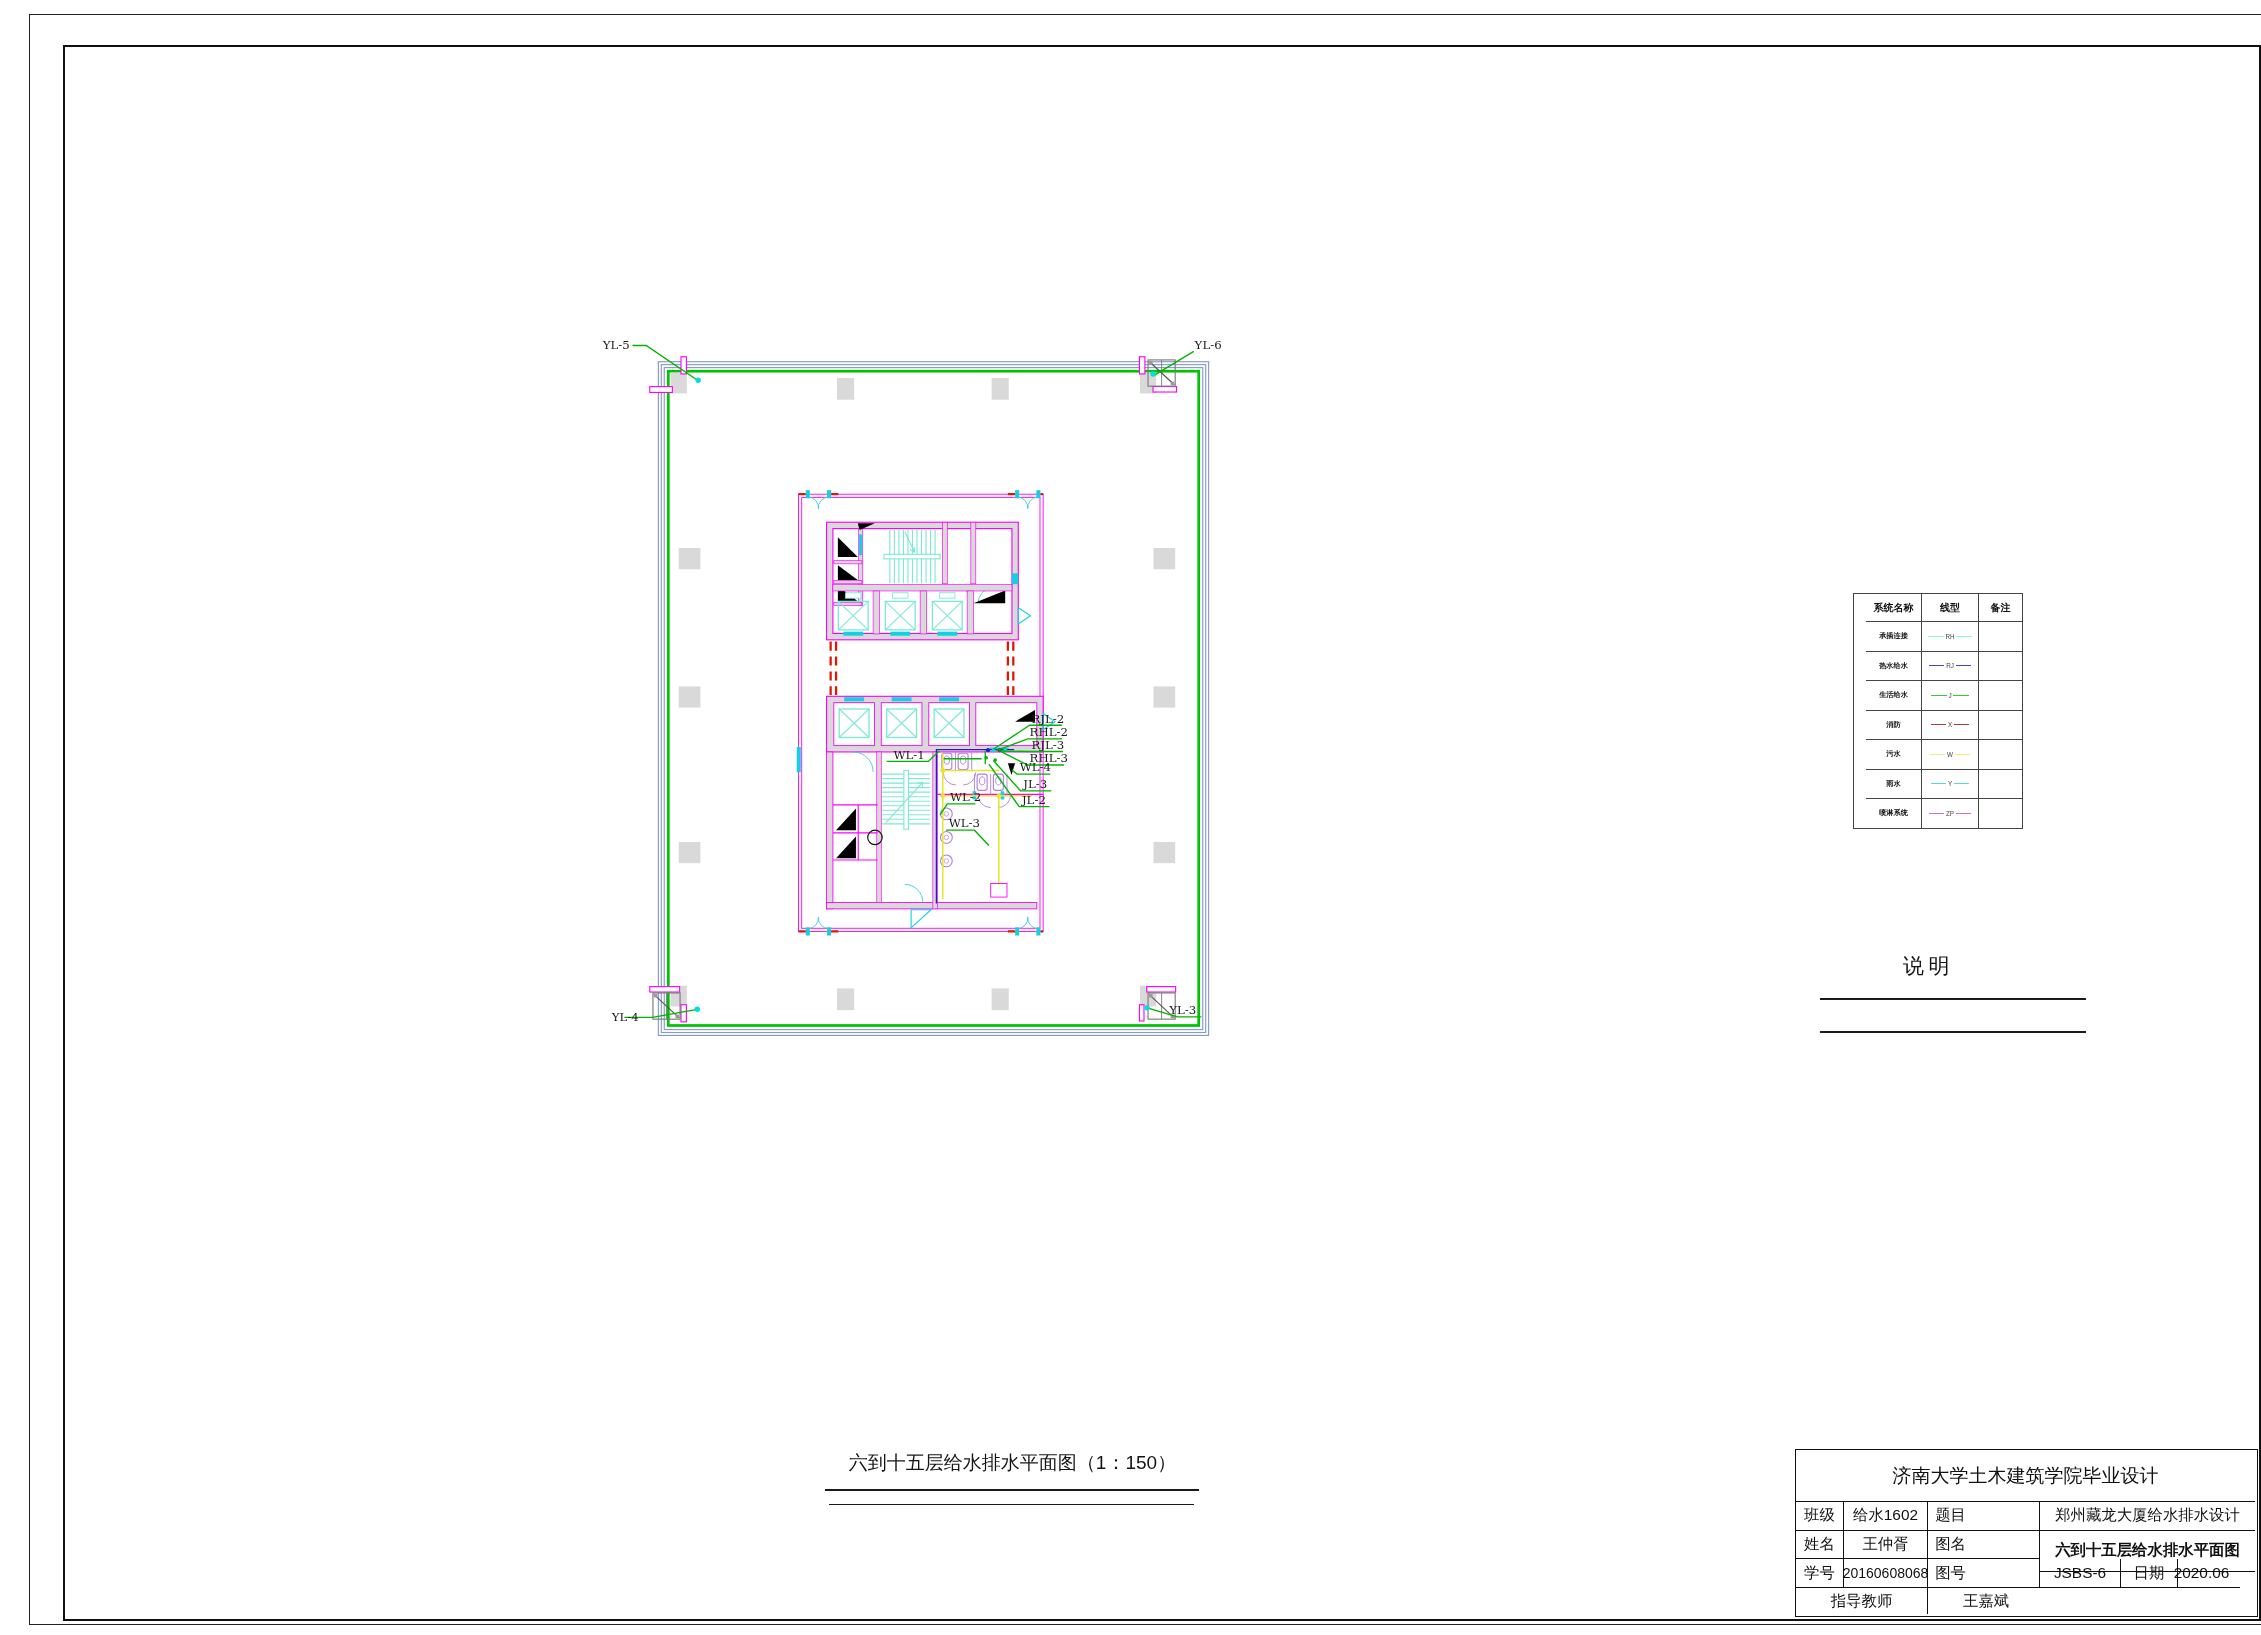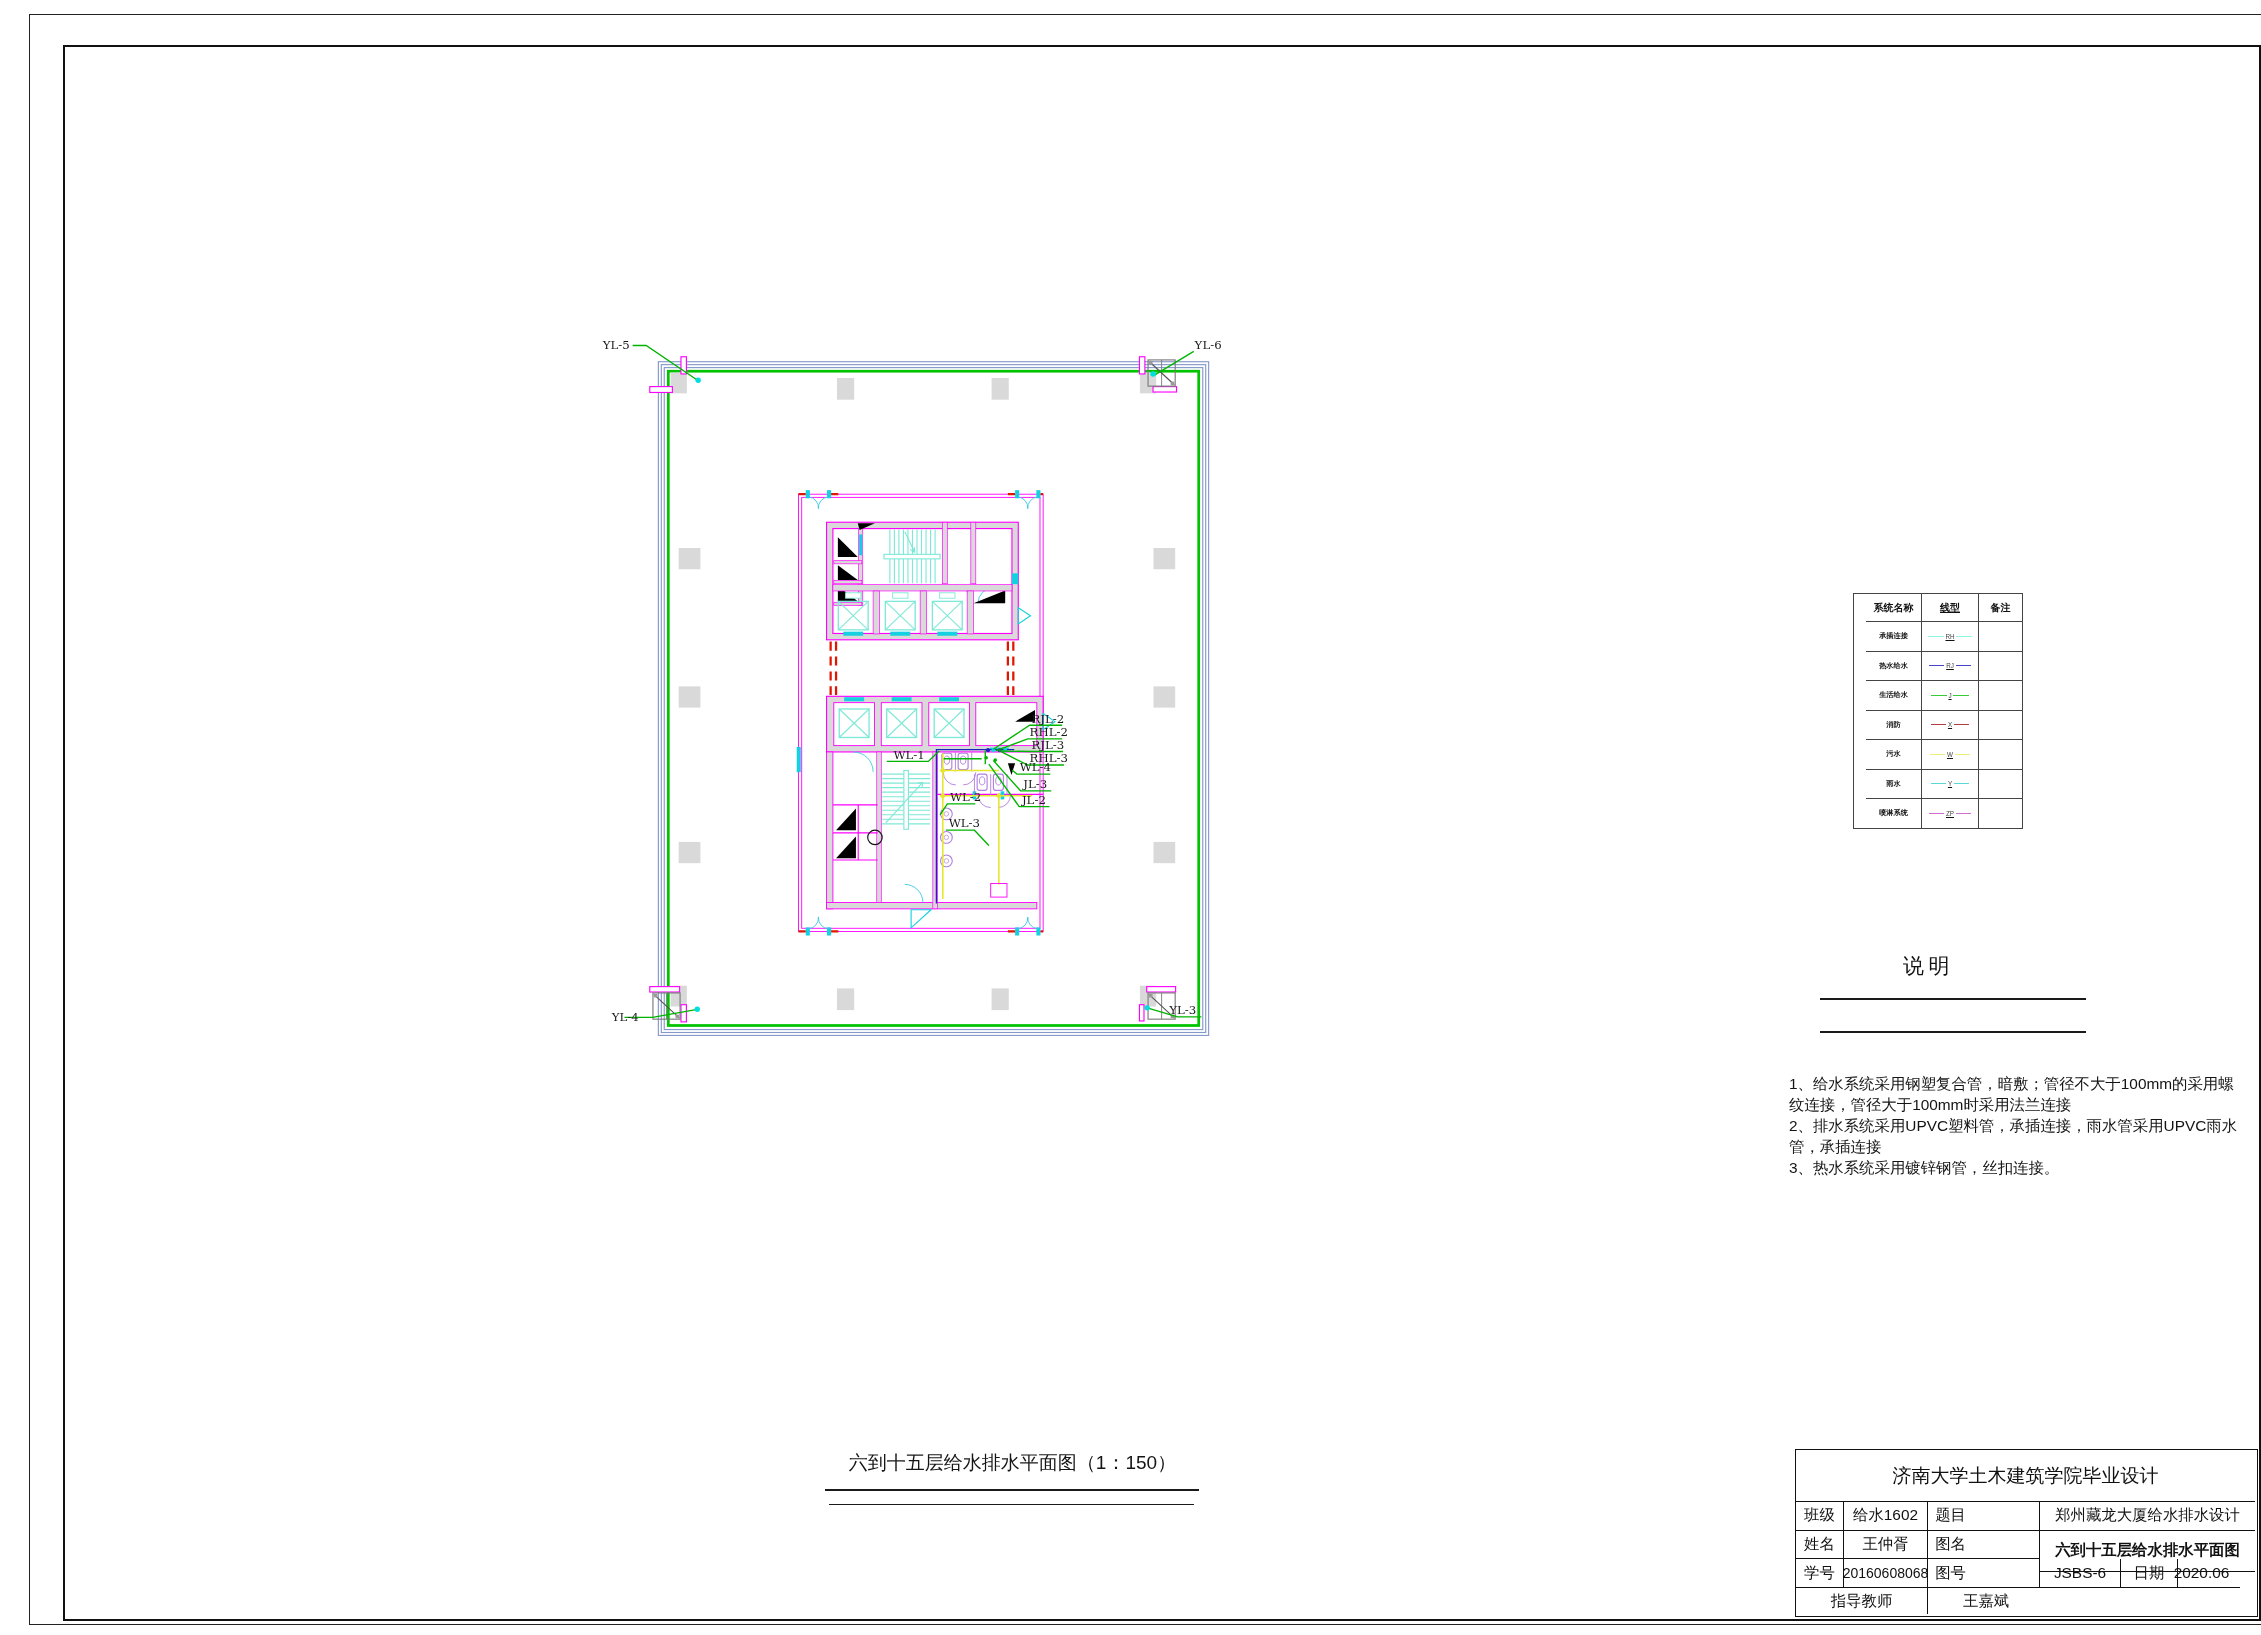--- a/index.html
+++ b/index.html
@@ -9,21 +9,21 @@
   
   #border-outer{left:29px;top:13.6px;width:2260px;height:1609px;border:1.4px solid #222;}
   #border-inner{left:63px;top:45px;width:2194px;height:1572px;border:2.3px solid #111;}
   
   #plan-svg{left:0;top:0;width:2316px;height:1635px;}
   
   #legend{left:1853px;top:593px;width:168px;border:0.9px solid #444;background:#fff;}
   .lg-row{display:flex;border-top:0.9px solid #444;margin-left:12px;}
   .lg-row:first-child{border-top:none;}
   .lg-c1{width:55px;border-right:0.9px solid #444;display:flex;align-items:center;justify-content:center;}
-  .lg-c2{width:56px;border-right:0.9px solid #444;display:flex;align-items:center;justify-content:center;text-decoration:underline;}
+  .lg-c2{width:56px;border-right:0.9px solid #444;display:flex;align-items:center;justify-content:center;}
   .lg-c3{flex:1;}
   .lg-head{height:27px;}
   .lg-head .lg-c1,.lg-head .lg-c2,.lg-head .lg-c3{font-size:10px;font-weight:bold;display:flex;align-items:center;justify-content:center;}
   .lg-data{height:28.5px;}
   .lg-name{font-size:7.2px;font-weight:bold;}
   .lsample{display:flex;align-items:center;gap:1.8px;}
   .lline{display:inline-block;width:15.4px;height:1.4px;}
   .lcode{font-size:6.3px;color:#444;}
   
   #notes-title{left:1903px;top:952px;font-size:21px;letter-spacing:4.5px;color:#141414;}
@@ -364,27 +364,20 @@
             <i class="lline" style="background: rgb(208, 111, 208);"></i>
           </span>
         </div>
       <div class="lg-c3"></div>
     </div>
   </div>
 
   <div class="abs" id="notes-title">说明</div>
   <div class="abs notes-rule" style="top:998px;"></div>
   <div class="abs notes-rule" style="top:1031px;"></div>
-  <div class="abs" id="notes-body">
-    <div>1、给水系统采用钢塑复合管，暗敷；管径不大于100mm的采用螺</div>
-    <div>纹连接，管径大于100mm时采用法兰连接</div>
-    <div>2、排水系统采用UPVC塑料管，承插连接，雨水管采用UPVC雨水</div>
-    <div>管，承插连接</div>
-    <div>3、热水系统采用镀锌钢管，丝扣连接。</div>
-  </div>
 
   <div class="abs" id="dwg-title">六到十五层给水排水平面图（1：150）</div>
   <div class="abs" id="dwg-rule1"></div>
   <div class="abs" id="dwg-rule2"></div>
 
   <div class="abs" id="tblock">
     <div class="tb lastcol" style="left:0;top:0;width:459px;height:52px;font-size:19px;">济南大学土木建筑学院毕业设计</div>
 
     <div class="tb" style="left:0;top:52px;width:48px;height:28.5px;">班级</div>
     <div class="tb" style="left:48px;top:52px;width:84px;height:28.5px;">给水1602</div>

